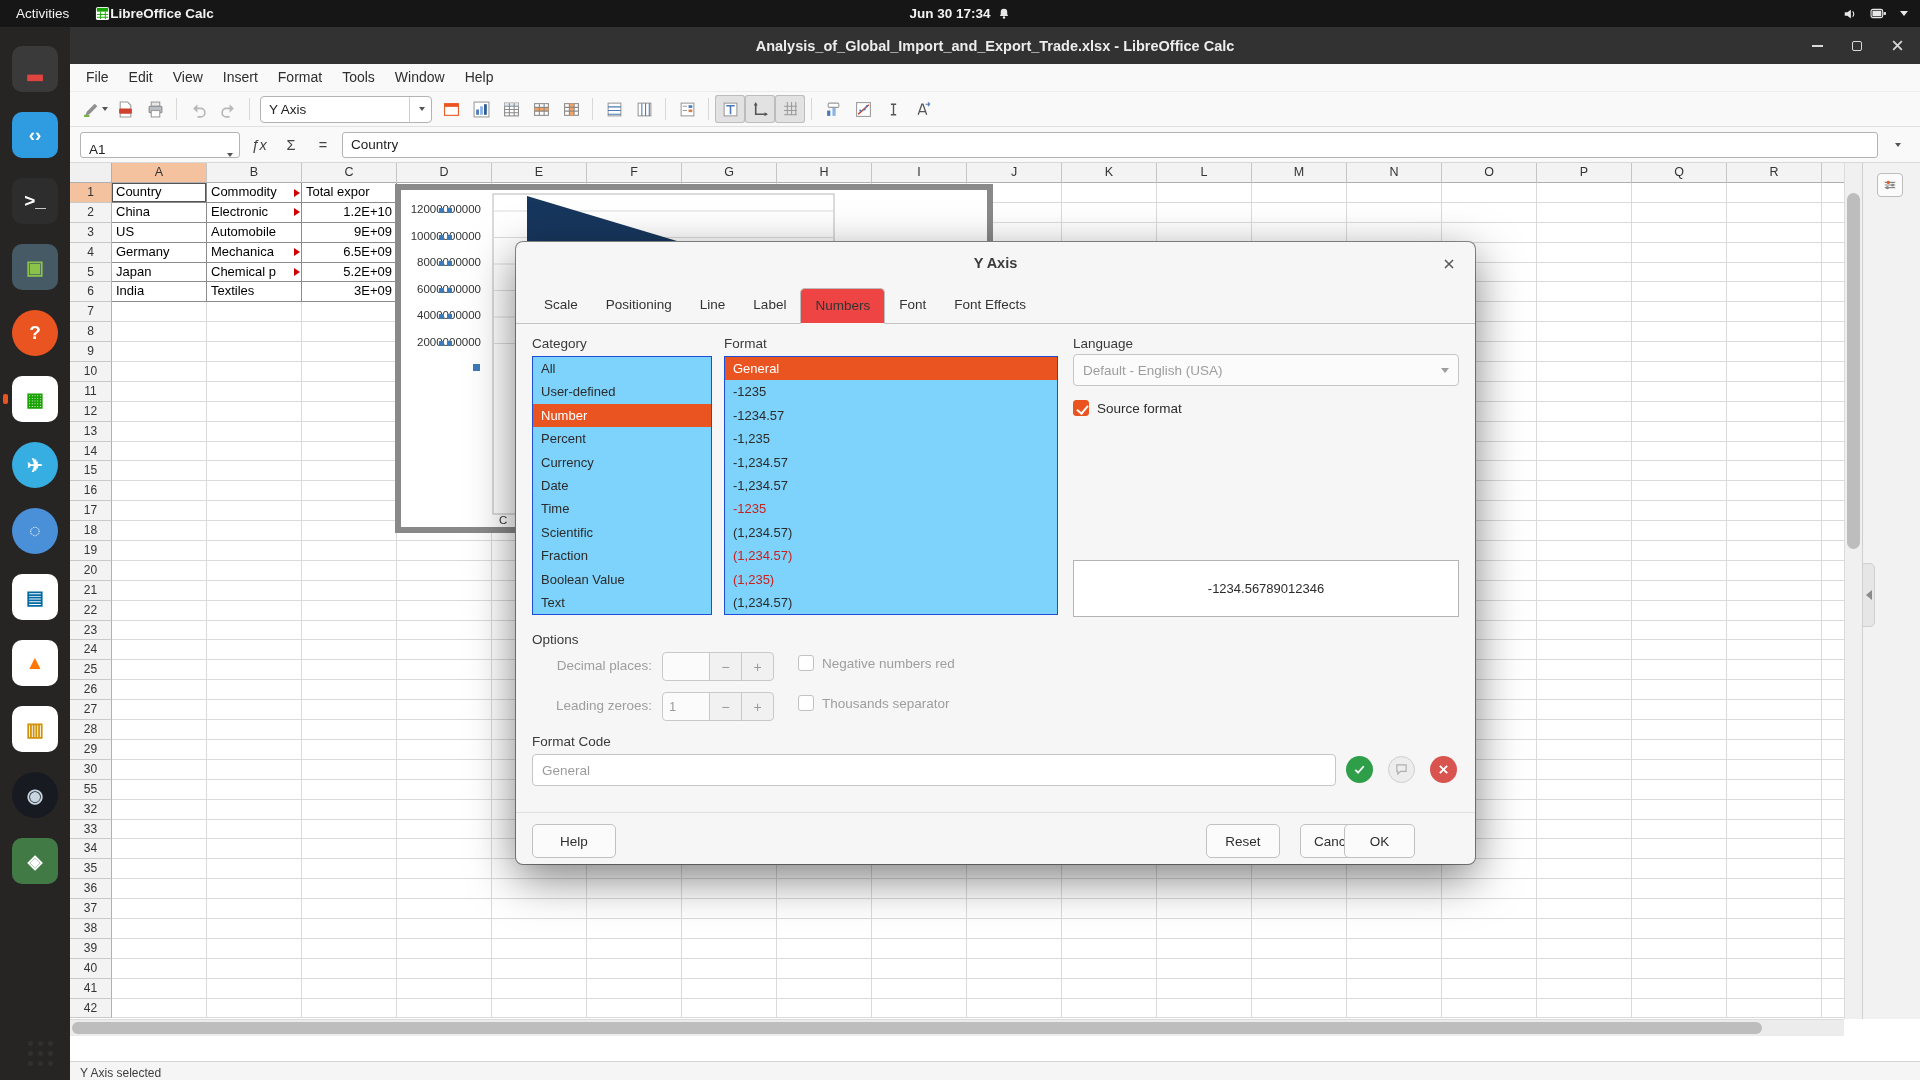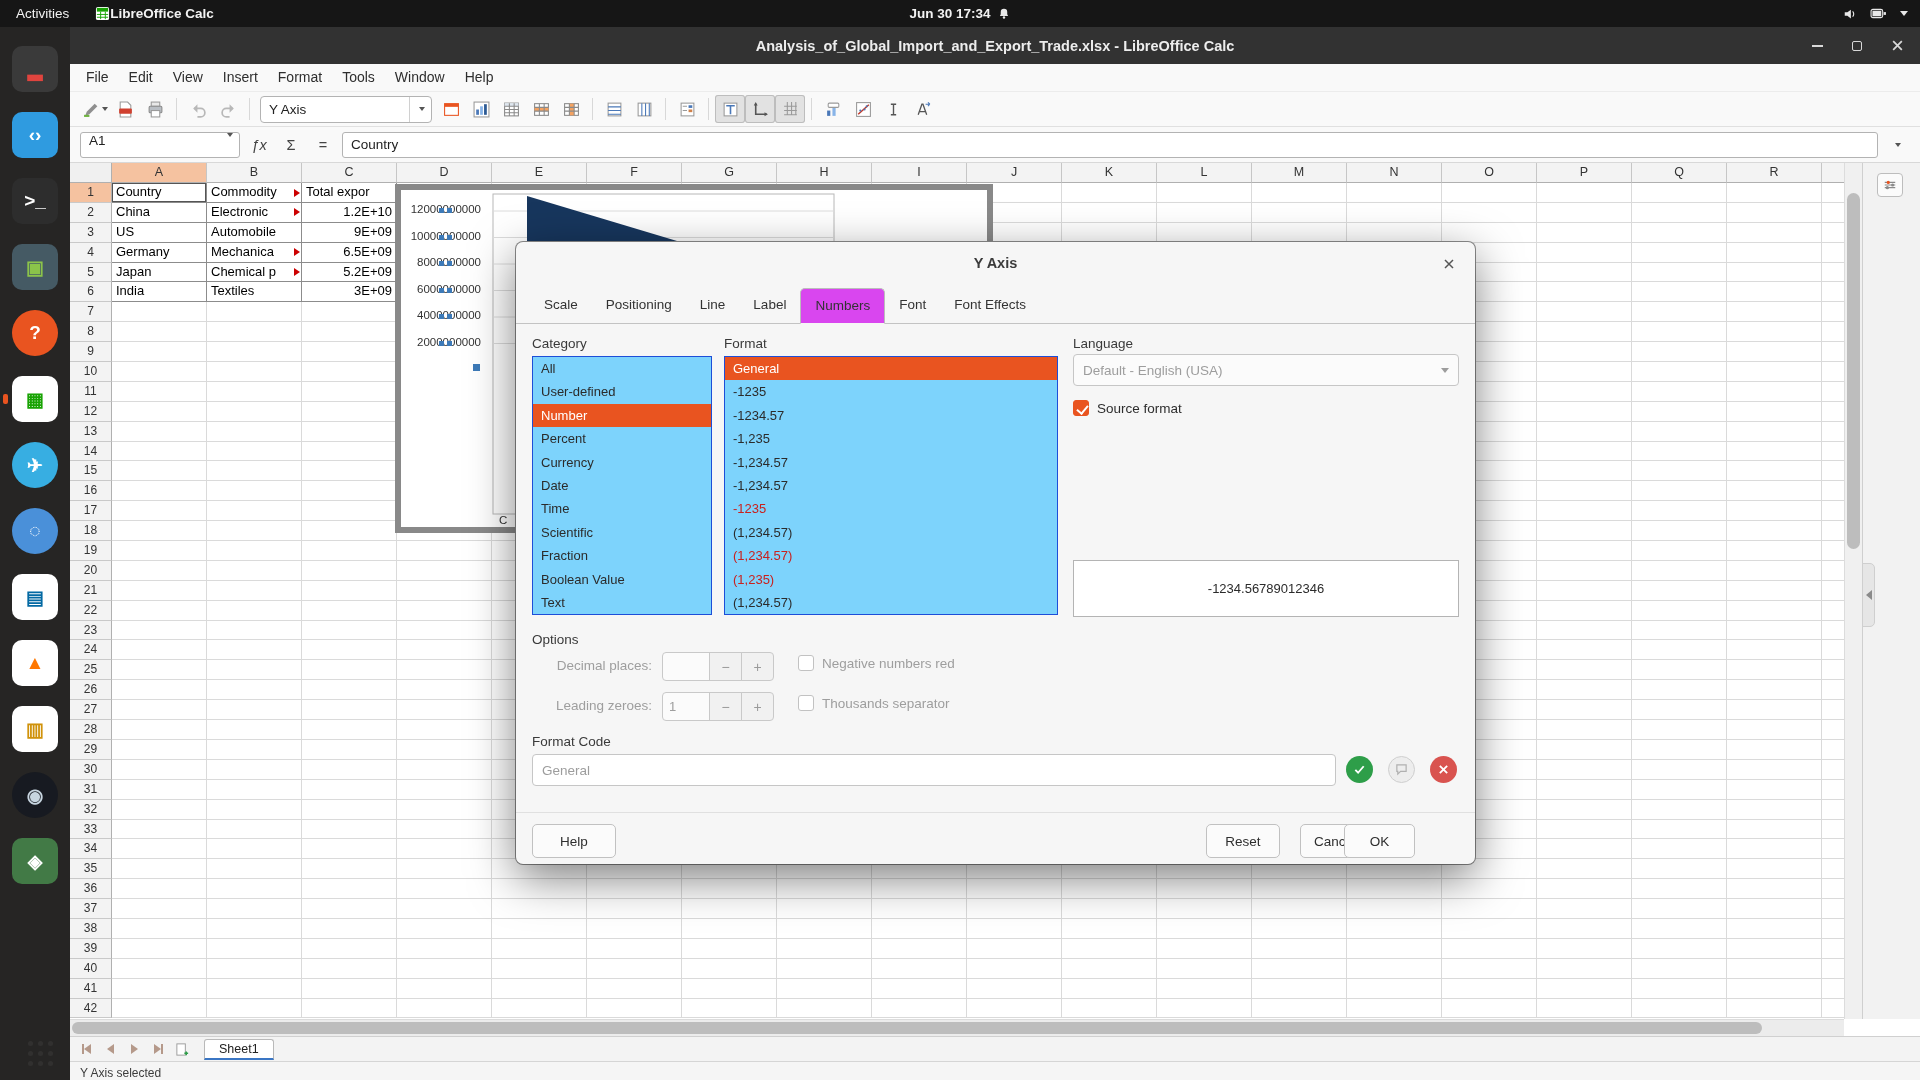--- a/index.html
+++ b/index.html
@@ -40,21 +40,21 @@
   #toolbar { position:absolute; left:0; top:65px; width:100%; height:35px; background:#f9f9f9; border-bottom:1px solid #e0e0e0; display:flex; align-items:center; padding-left:10px; }
   .tbtn { width:30px; height:28px; display:flex; align-items:center; justify-content:center; border-radius:3px; flex:none; }
   .tbtn.pressed { background:#e2e2e2; box-shadow:inset 0 0 0 1px #bdbdbd; }
   .tsep { width:1px; height:22px; background:#d8d8d8; margin:0 6px; flex:none; }
   .tcaret { width:0; height:0; border-left:3.5px solid transparent; border-right:3.5px solid transparent; border-top:4.5px solid #555; margin-left:2px; }
   #el-combo { width:172px; height:27px; background:#fff; border:1px solid #b3b3b3; border-radius:4px; display:flex; align-items:center; font-size:13.5px; color:#222; margin:0 4px; flex:none; }
   #el-combo .cval { flex:1; padding-left:8px; }
   #el-combo .cbtn { width:22px; height:100%; border-left:1px solid #d0d0d0; display:flex; align-items:center; justify-content:center; }
 
   #formulabar { position:absolute; left:0; top:100px; width:100%; height:36px; background:#f9f9f9; border-bottom:1px solid #d8d8d8; display:flex; align-items:center; padding:0 10px; gap:6px; }
-  #namebox { width:160px; height:26px; background:#fff; border:1px solid #b3b3b3; border-radius:3px; display:flex; align-items:flex-start; font-size:13.5px; color:#222; }
+  #namebox { width:160px; height:26px; background:#fff; border:1px solid #b3b3b3; border-radius:3px; display:flex; align-items:flex-end; font-size:13.5px; color:#222; }
   #namebox .nval { flex:1; padding-left:8px; }
   #namebox .cbtn { width:20px; display:flex; justify-content:center; }
   .fsym { width:26px; height:26px; display:flex; align-items:center; justify-content:center; font-size:14.5px; color:#444; }
   #finput { flex:1; height:26px; background:#fff; border:1px solid #b3b3b3; border-radius:3px; font-size:13.5px; color:#222; display:flex; align-items:center; padding-left:8px; }
 
   
   #sheet-area { position:absolute; left:0; top:136px; width:1774px; height:856px; background:#fff; overflow:hidden; }
   #corner { position:absolute; left:0; top:0; width:42px; height:20px; background:#f0f0f0; border-right:1px solid #b0b0b0; border-bottom:1px solid #b0b0b0; }
   #colheads { position:absolute; left:42px; top:0; right:0; height:20px; display:flex; background:#f3f3f3; }
   .colh { width:95px; flex:none; border-right:1px solid #c6c6c6; border-bottom:1px solid #b0b0b0; font-size:12.5px; color:#333; text-align:center; line-height:19px; }
@@ -96,21 +96,21 @@
   #sheettab { height:21px; background:#fff; border:1px solid #b9b9b9; border-bottom:2px solid #3a76c4; border-radius:3px 3px 0 0; padding:0 14px; font-size:12.5px; color:#222; display:flex; align-items:center; margin-left:8px; }
   #statusbar { position:absolute; left:0; top:1034px; width:1850px; height:23px; background:#f5f5f5; border-top:1px solid #d5d5d5; font-size:12px; color:#3c3c3c; display:flex; align-items:center; padding-left:10px; }
 
   
   #dlg { position:absolute; left:516px; top:242px; width:959px; height:622px; background:#f6f6f6; border-radius:7px; box-shadow:0 14px 46px rgba(0,0,0,.5), 0 0 0 1px #8f8f8f; z-index:100; font-size:13.5px; color:#2e2e2e; }
   #dlg-title { position:absolute; left:0; top:0; width:100%; height:42px; display:flex; align-items:center; justify-content:center; font-weight:bold; font-size:14.5px; color:#3b3b3b; }
   #dlg-close { position:absolute; right:14px; top:10px; width:24px; height:24px; border-radius:50%; display:flex; align-items:center; justify-content:center; font-size:15px; color:#555; }
   #dlg-tabline { position:absolute; left:0; top:81px; width:100%; height:1px; background:#c3c3c3; }
   #dlg-tabs { position:absolute; left:14px; top:46px; height:36px; display:flex; z-index:5; }
   .dtab { padding:9px 14px 0 14px; font-size:13.5px; color:#333; height:36px; }
-  .dtab.active { background:#d946ef; border:1px solid #bcbcbc; border-bottom:1px solid #f6f6f6; border-radius:5px 5px 0 0; position:relative; }
+  .dtab.active { background:#ef4444; border:1px solid #bcbcbc; border-bottom:1px solid #f6f6f6; border-radius:5px 5px 0 0; position:relative; }
   .sect-label { position:absolute; font-size:13.5px; color:#3a3a3a; }
   .listbox { position:absolute; background:#7dd3fc; border:1px solid #1d4ed8; overflow:hidden; }
   .litem { height:23.4px; line-height:23.4px; padding-left:8px; font-size:13px; color:#2b2b2b; white-space:nowrap; }
   .litem.sel { background:#e95420; color:#fff; }
   .litem.red { color:#c9211e; }
   #lang-dd { position:absolute; left:557px; top:112px; width:386px; height:32px; background:#fbfbfb; border:1px solid #c6c6c6; border-radius:4px; display:flex; align-items:center; color:#9d9d9d; }
   #lang-dd .dval { flex:1; padding-left:9px; font-size:13.5px; }
   #lang-dd .dcar { width:26px; display:flex; justify-content:center; }
   #lang-dd .caret-down { border-top-color:#9d9d9d; }
   .cbrow { position:absolute; display:flex; align-items:center; gap:8px; }
@@ -453,21 +453,21 @@
           <div class="rowh">21</div>
           <div class="rowh">22</div>
           <div class="rowh">23</div>
           <div class="rowh">24</div>
           <div class="rowh">25</div>
           <div class="rowh">26</div>
           <div class="rowh">27</div>
           <div class="rowh">28</div>
           <div class="rowh">29</div>
           <div class="rowh">30</div>
-          <div class="rowh">31</div>
+          <div class="rowh">55</div>
           <div class="rowh">32</div>
           <div class="rowh">33</div>
           <div class="rowh">34</div>
           <div class="rowh">35</div>
           <div class="rowh">36</div>
           <div class="rowh">37</div>
           <div class="rowh">38</div>
           <div class="rowh">39</div>
           <div class="rowh">40</div>
           <div class="rowh">41</div>
@@ -1387,45 +1387,20 @@
             <div class="ldots" style="top: 157px;"></div>
           </div>
         <div id="xlab">C</div>
       </div>
     </div>
 
     <div id="hscroll">
         <div id="hthumb"></div>
       </div>
 
-    <div id="tabbar">
-      <span class="navbtn">
-          <span class="bar"></span>
-          <span class="tri l"></span>
-        </span>
-      <span class="navbtn">
-          <span class="tri l"></span>
-        </span>
-      <span class="navbtn">
-          <span class="tri r"></span>
-        </span>
-      <span class="navbtn">
-          <span class="tri r"></span>
-          <span class="bar"></span>
-        </span>
-      <span class="navbtn">
-          <svg width="15" height="15" viewBox="0 0 16 16">
-            <rect x="2" y="2" width="9" height="12" fill="#fff" stroke="#9a9a9a"></rect>
-            <path d="M12 10v4M10 12h4" stroke="#2e9e49" stroke-width="1.6"></path>
-          </svg>
-        </span>
-      <span id="sheettab">
-          <span>Sheet1</span>
-        </span>
-    </div>
 
     <div id="statusbar">
       <span>Y Axis selected</span>
     </div>
   </div>
 
   <div id="vscroll">
       <div id="vthumb"></div>
     </div>
   <div id="sidepanel">

